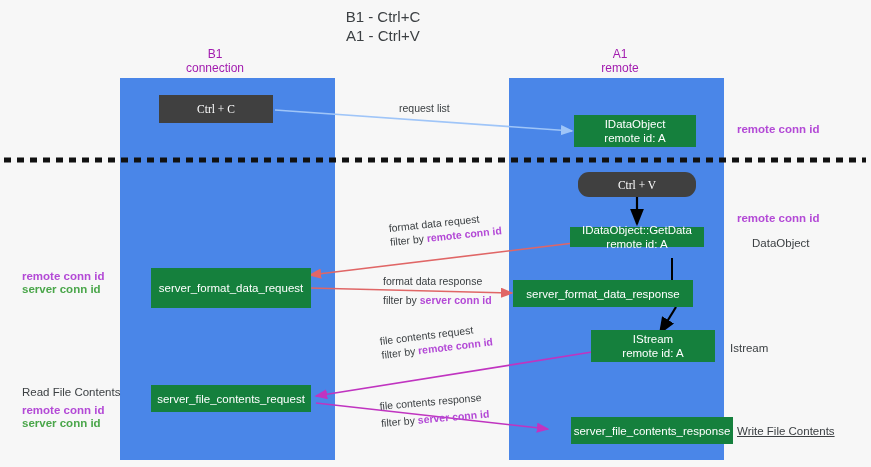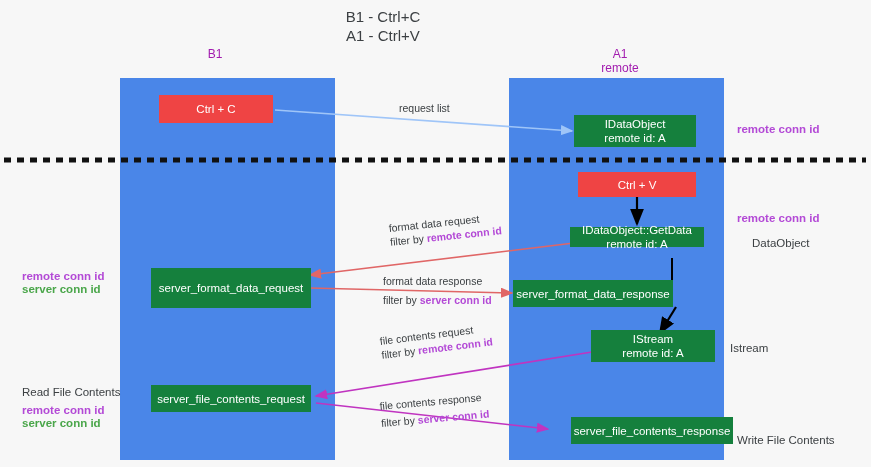--- a/index.html
+++ b/index.html
@@ -29,21 +29,21 @@
     position:absolute;background:#4a86e8;
   }
 
   
   .node{
     position:absolute;
     box-sizing:border-box;
     display:flex;flex-direction:column;align-items:center;justify-content:center;
     color:#ffffff;font-size:11.5px;line-height:14px;text-align:center;
   }
-  .node.green{background:#ef4444;}
+  .node.green{background:#404040;font-family:Liberation Serif, serif;}
   .node.orange{background:#15803d;}
   .node .l2{font-size:11.5px;}
 
   
   .side{
     position:absolute;font-size:11.5px;line-height:15px;
   }
   .side.black{color:#3c4043;}
   .purple{color:#b349d6;font-weight:bold;}
   .green-t{color:#4aa64a;font-weight:bold;}
@@ -63,20 +63,21 @@
 
 <div id="stage">
 
   <div class="title">
     <div>B1 - Ctrl+C</div>
     <div>A1 - Ctrl+V</div>
   </div>
 
   <div class="lane-head" style="left:150px;top:47px;width:130px;">
     <div>B1</div>
+    <div>connection</div>
   </div>
   <div class="lane-head" style="left:555px;top:47px;width:130px;">
     <div>A1</div>
     <div>remote</div>
   </div>
 
   <div class="lane" style="left:120px;top:78px;width:215px;height:382px;"></div>
   <div class="lane" style="left:509px;top:78px;width:215px;height:382px;"></div>
 
   <svg class="layer">
@@ -116,34 +117,34 @@
 
   <div class="node green" style="left:159px;top:95px;width:114px;height:28px;">
     <div>Ctrl + C</div>
   </div>
 
   <div class="node orange" style="left:574px;top:115px;width:122px;height:32px;">
     <div>IDataObject</div>
     <div class="l2">remote id: A</div>
   </div>
 
-  <div class="node green" style="left:578px;top:172px;width:118px;height:25px;">
+  <div class="node green" style="left:578px;top:172px;width:118px;height:25px;border-radius:11px;">
     <div>Ctrl + V</div>
   </div>
 
   <div class="node orange" style="left:570px;top:227px;width:134px;height:20px;">
     <div>IDataObject::GetData</div>
     <div class="l2">remote id: A</div>
   </div>
 
   <div class="node orange" style="left:151px;top:268px;width:160px;height:40px;">
     <div>server_format_data_request</div>
   </div>
 
-  <div class="node orange" style="left:513px;top:280px;width:160px;height:27px;">
+  <div class="node orange" style="left:513px;top:280px;width:180px;height:27px;">
     <div>server_format_data_response</div>
   </div>
 
   <div class="node orange" style="left:591px;top:330px;width:124px;height:32px;">
     <div>IStream</div>
     <div class="l2">remote id: A</div>
   </div>
 
   <div class="node orange" style="left:151px;top:385px;width:160px;height:27px;">
     <div>server_file_contents_request</div>
@@ -176,21 +177,21 @@
   </div>
 
   <div class="side purple" style="left:737px;top:122px;">remote conn id</div>
 
   <div class="side purple" style="left:737px;top:211px;">remote conn id</div>
 
   <div class="side black" style="left:752px;top:236px;">DataObject</div>
 
   <div class="side black" style="left:730px;top:341px;">Istream</div>
 
-  <div class="side black" style="left:737px;top:433px;">Write File Contents</div>
+  <div class="side black" style="left:737px;top:424px;text-decoration:underline;">Write File Contents</div>
 
   <div class="side purple" style="left:22px;top:269px;">remote conn id</div>
   <div class="side green-t" style="left:22px;top:282px;">server conn id</div>
 
   <div class="side black" style="left:22px;top:385px;">Read File Contents</div>
   <div class="side purple" style="left:22px;top:403px;">remote conn id</div>
   <div class="side green-t" style="left:22px;top:416px;">server conn id</div>
 
 </div>
 

